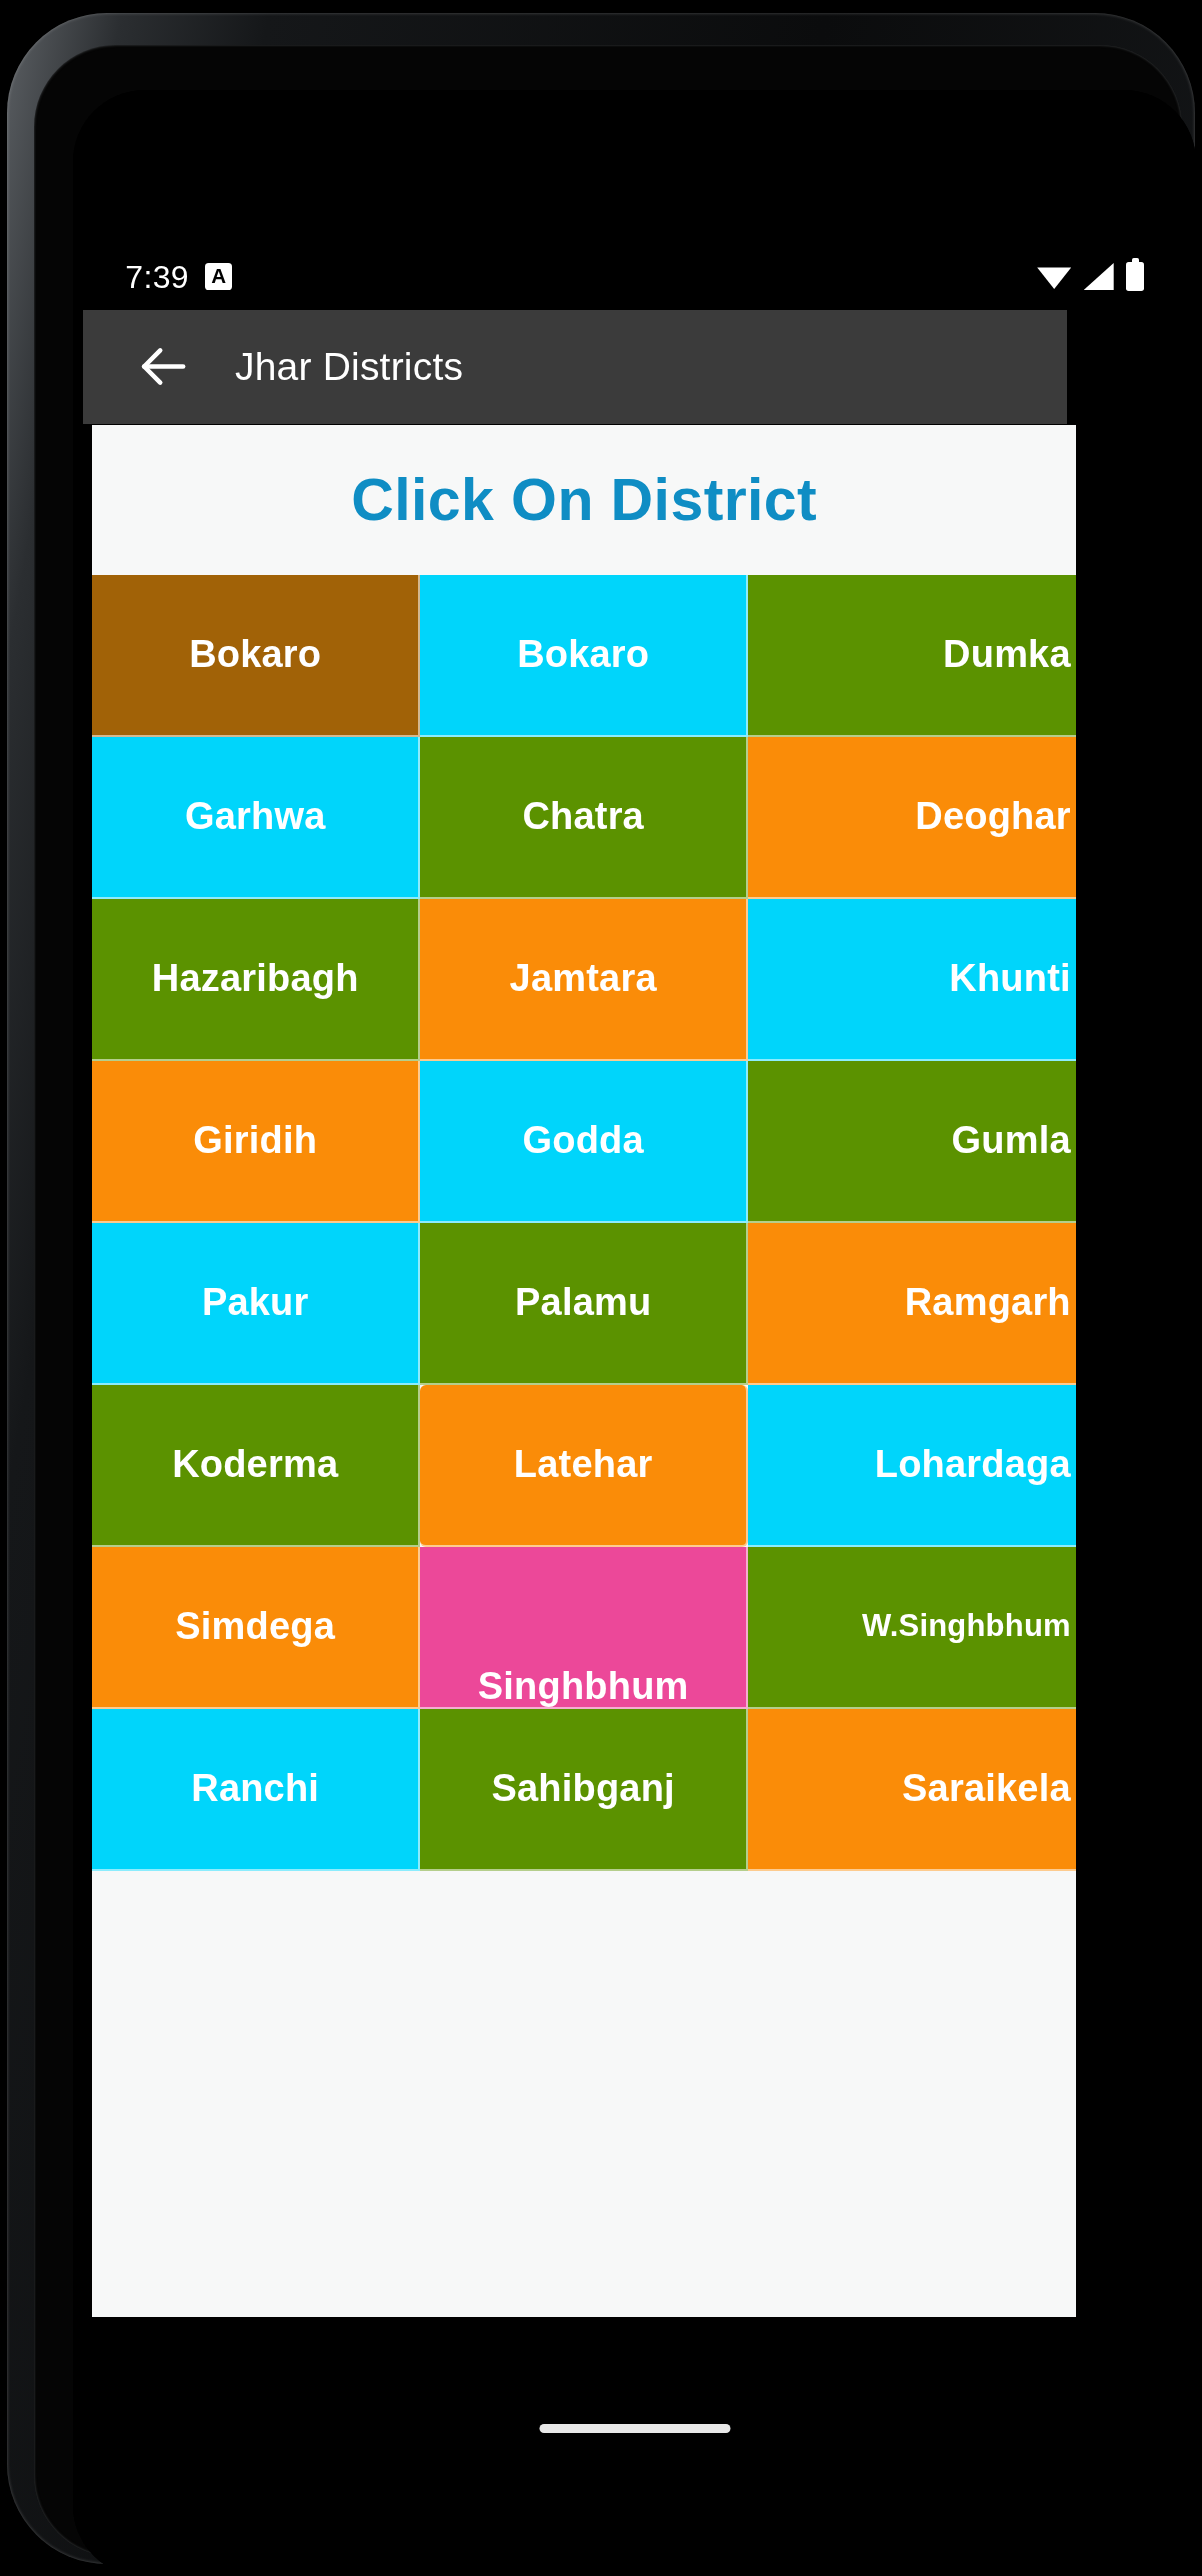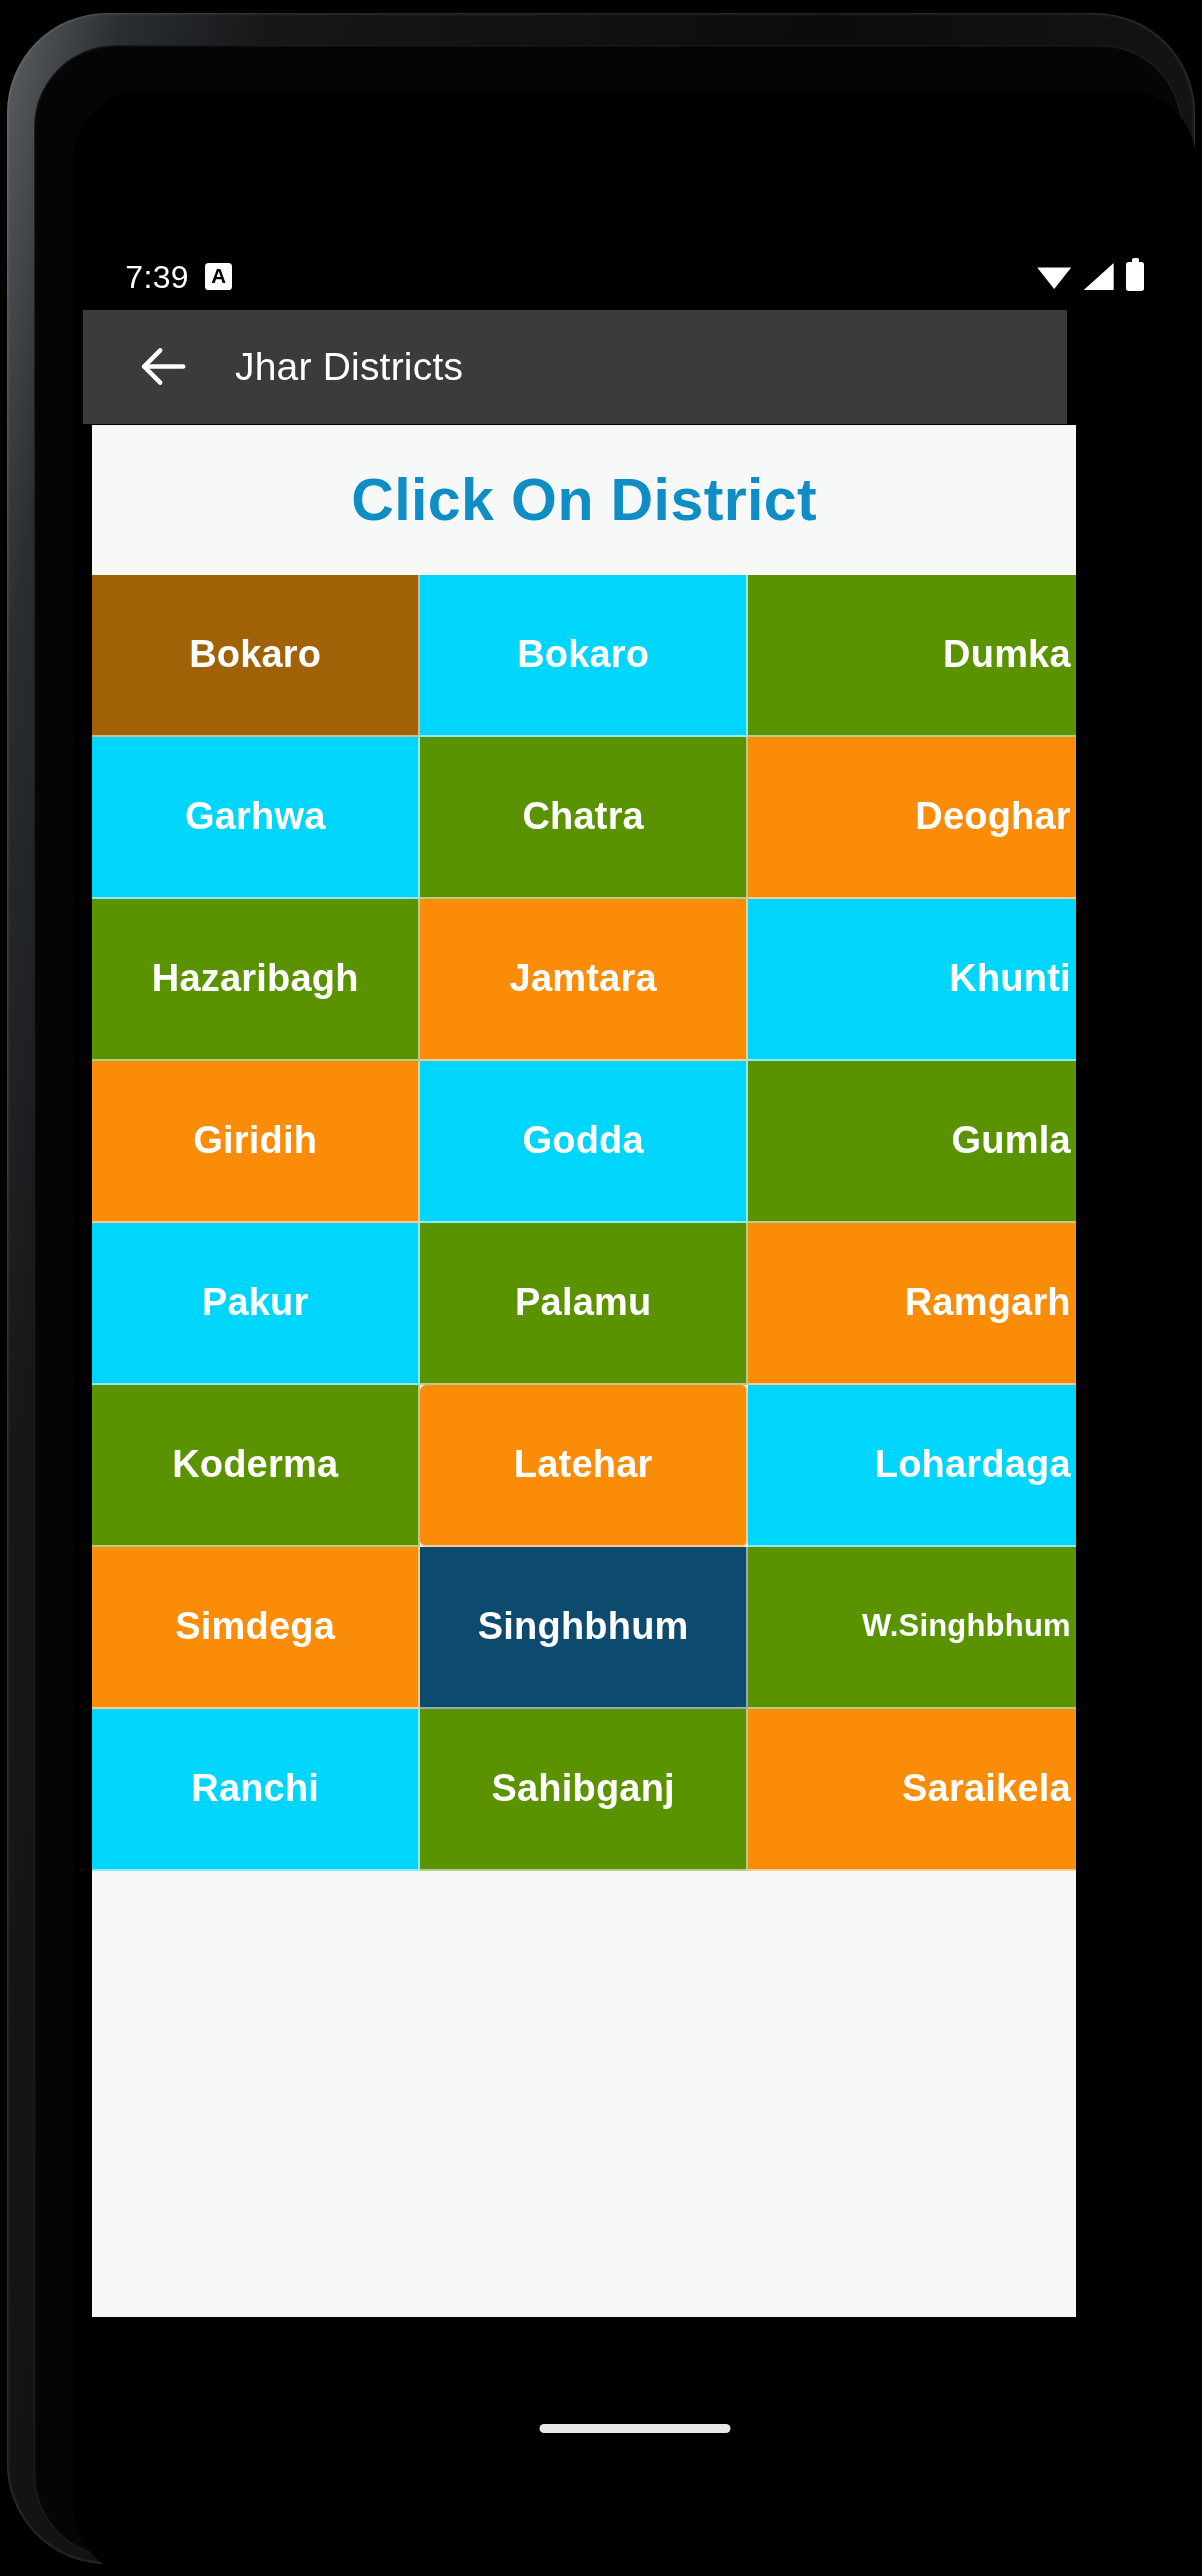--- a/index.html
+++ b/index.html
@@ -328,21 +328,21 @@
                 </div>
                 <div class="district-cell" style="background: rgb(250, 140, 8); border-radius: 6px;">
                   <span>Latehar</span>
                 </div>
                 <div class="district-cell" style="background: rgb(0, 213, 251);">
                   <span>Lohardaga</span>
                 </div>
                 <div class="district-cell" style="background: rgb(250, 140, 8);">
                   <span>Simdega</span>
                 </div>
-                <div class="district-cell" style="background: #0c4a6e;">
+                <div class="district-cell" style="background: #ec4899; align-items: flex-end;">
                   <span>Singhbhum</span>
                 </div>
                 <div class="district-cell small-text" style="background: rgb(91, 146, 0);">
                   <span>W.Singhbhum</span>
                 </div>
                 <div class="district-cell" style="background: rgb(0, 213, 251);">
                   <span>Ranchi</span>
                 </div>
                 <div class="district-cell" style="background: rgb(91, 146, 0);">
                   <span>Sahibganj</span>

